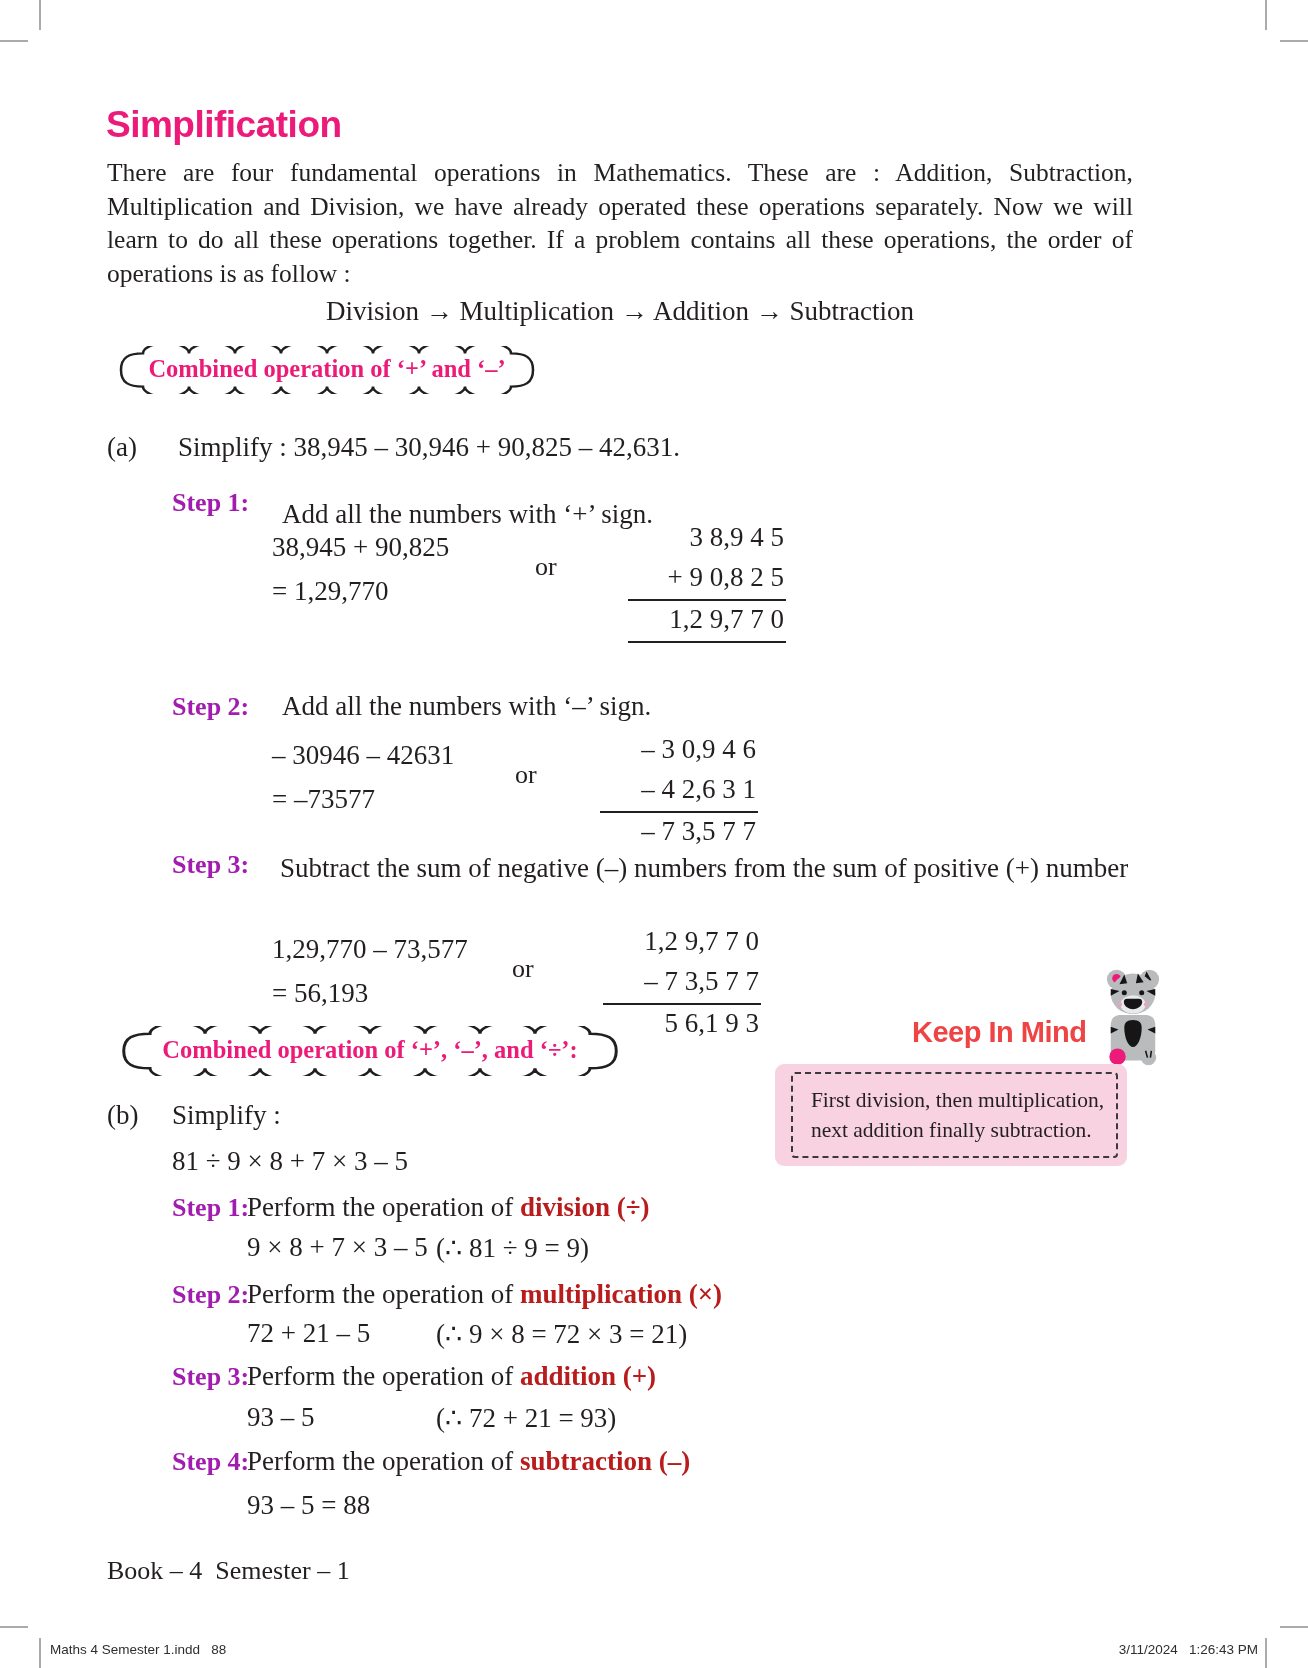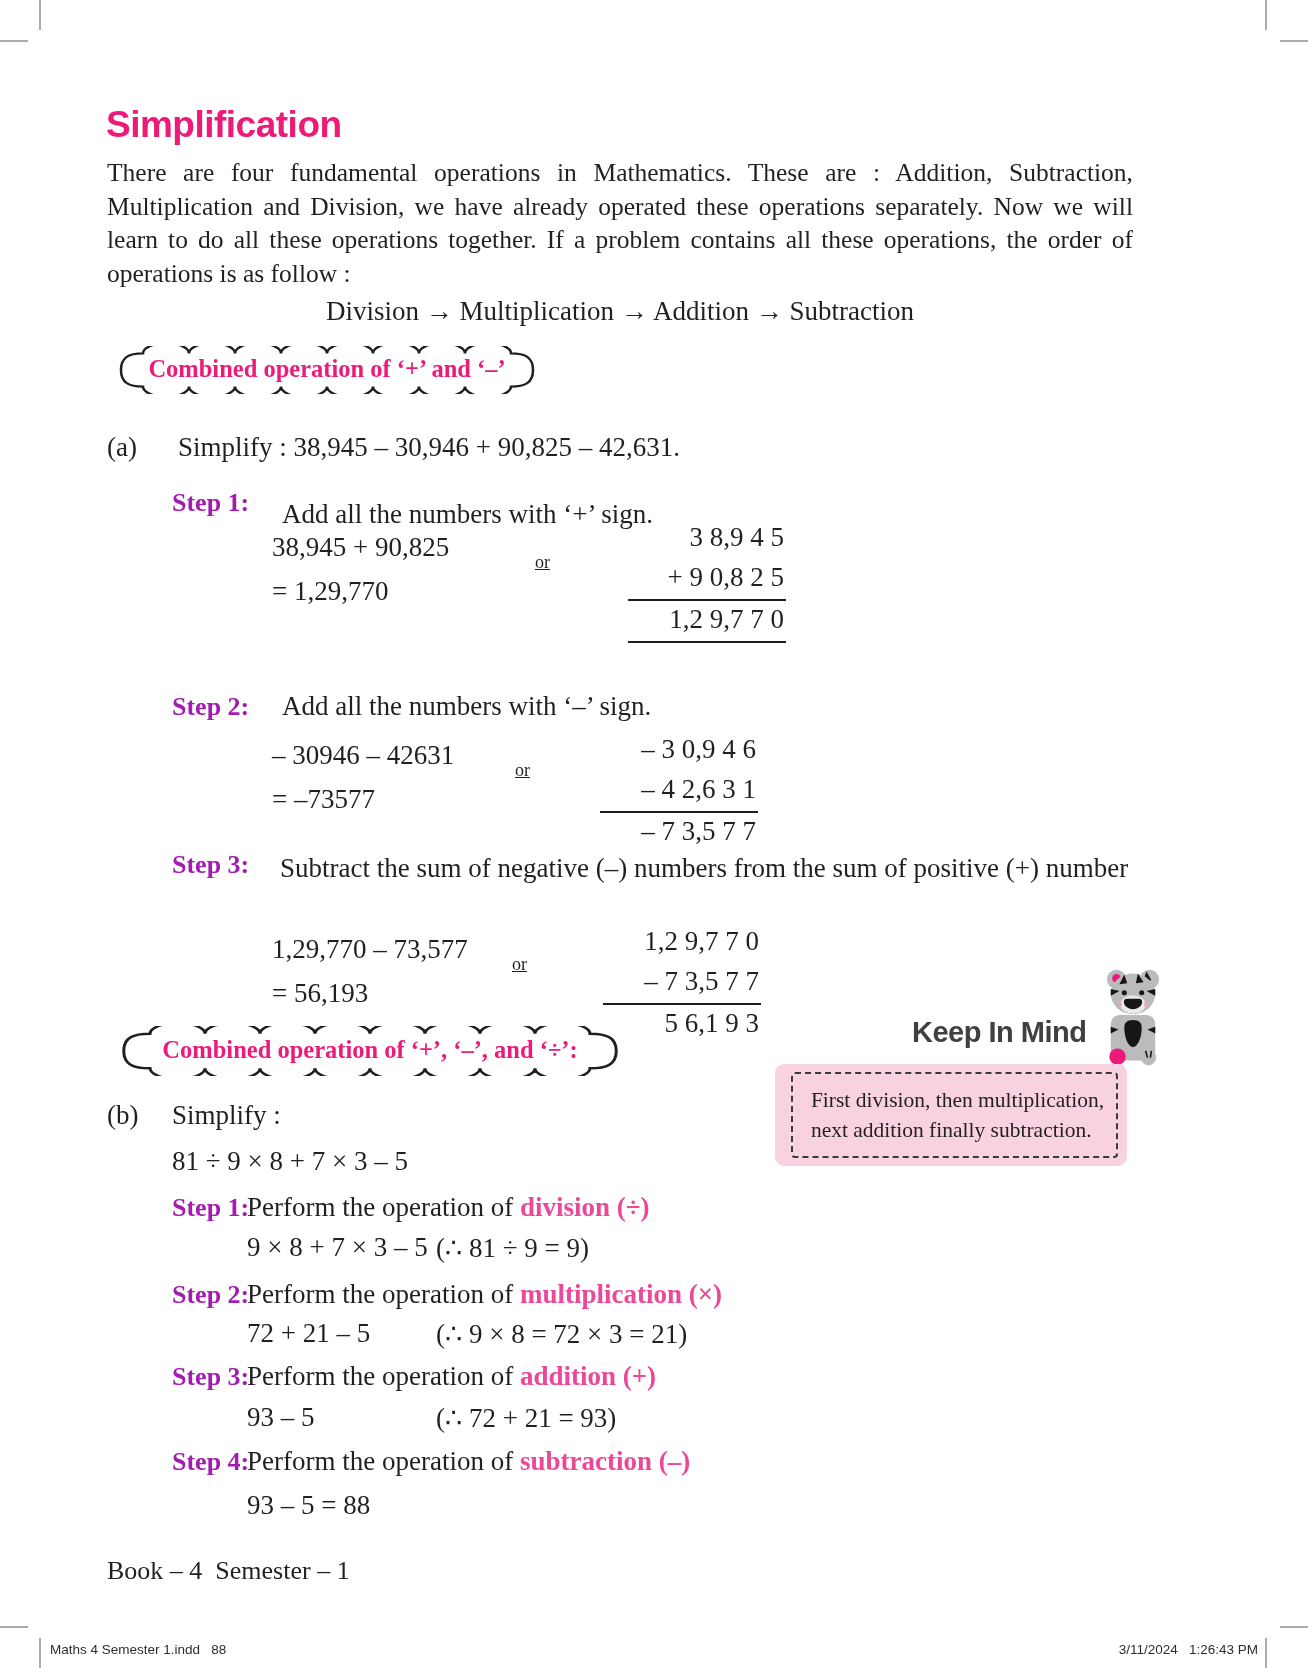--- a/index.html
+++ b/index.html
@@ -16,30 +16,30 @@
   .order{left:107px;top:296px;width:1026px;text-align:center;font-size:27px;}
   
   .cloud{position:absolute;}
   .cloud svg{position:absolute;left:0;top:0;width:100%;height:100%;}
   .cloud-text{position:absolute;left:0;top:50%;width:100%;transform:translateY(-54%);
               text-align:center;font-weight:700;font-size:24.5px;color:#ec1a78;}
   .c1{left:107px;top:346px;width:440px;height:48px;}
   .c2{left:107px;top:1026px;width:526px;height:50px;}
   .body-text{font-size:27px;}
   .steplabel{font-weight:700;color:#a21caf;font-size:26px;}
-  .keyword{font-weight:700;color:#ec4899;}
+  .keyword{font-weight:700;color:#b91c1c;}
   .expr{font-size:27px;}
-  .or{font-size:18px;text-decoration:underline;}
+  .or{font-size:26px;}
   .colmath{position:absolute;width:158px;}
   .crow{font-size:27px;text-align:right;padding:3px 2px 6px 0;line-height:31px;}
   .rule{border-bottom:2.5px solid #231f20;}
   .justify{text-align:justify;}
   
   .kim-title{left:912px;top:1016px;font-family:"Liberation Sans",sans-serif;font-weight:700;
-             font-size:29px;letter-spacing:-0.5px;color:#404040;}
+             font-size:29px;letter-spacing:-0.5px;color:#ef4444;}
   .note-box{left:775px;top:1064px;width:352px;height:102px;background:#f8d2e1;border-radius:9px;}
   .note-dash{position:absolute;left:16px;top:8px;right:9px;bottom:8px;border:2px dashed #3a3a3a;
              border-radius:4px;display:flex;align-items:center;justify-content:center;}
   .note-text{padding:2px 6px 2px 12px;font-size:21.5px;line-height:30px;white-space:pre-line;}
   
   .book-label{left:107px;top:1556px;font-size:26px;}
   .page-tab{left:618px;top:1536px;width:74px;height:132px;background:#f7cfdf;
             border-radius:37px 37px 0 0;text-align:center;}
   .page-num{display:inline-block;margin-top:24px;font-size:27px;font-weight:700;letter-spacing:4px;}
   .print-line{font-family:"Liberation Sans",sans-serif;font-size:13.5px;color:#2e2e2e;top:1642px;}

